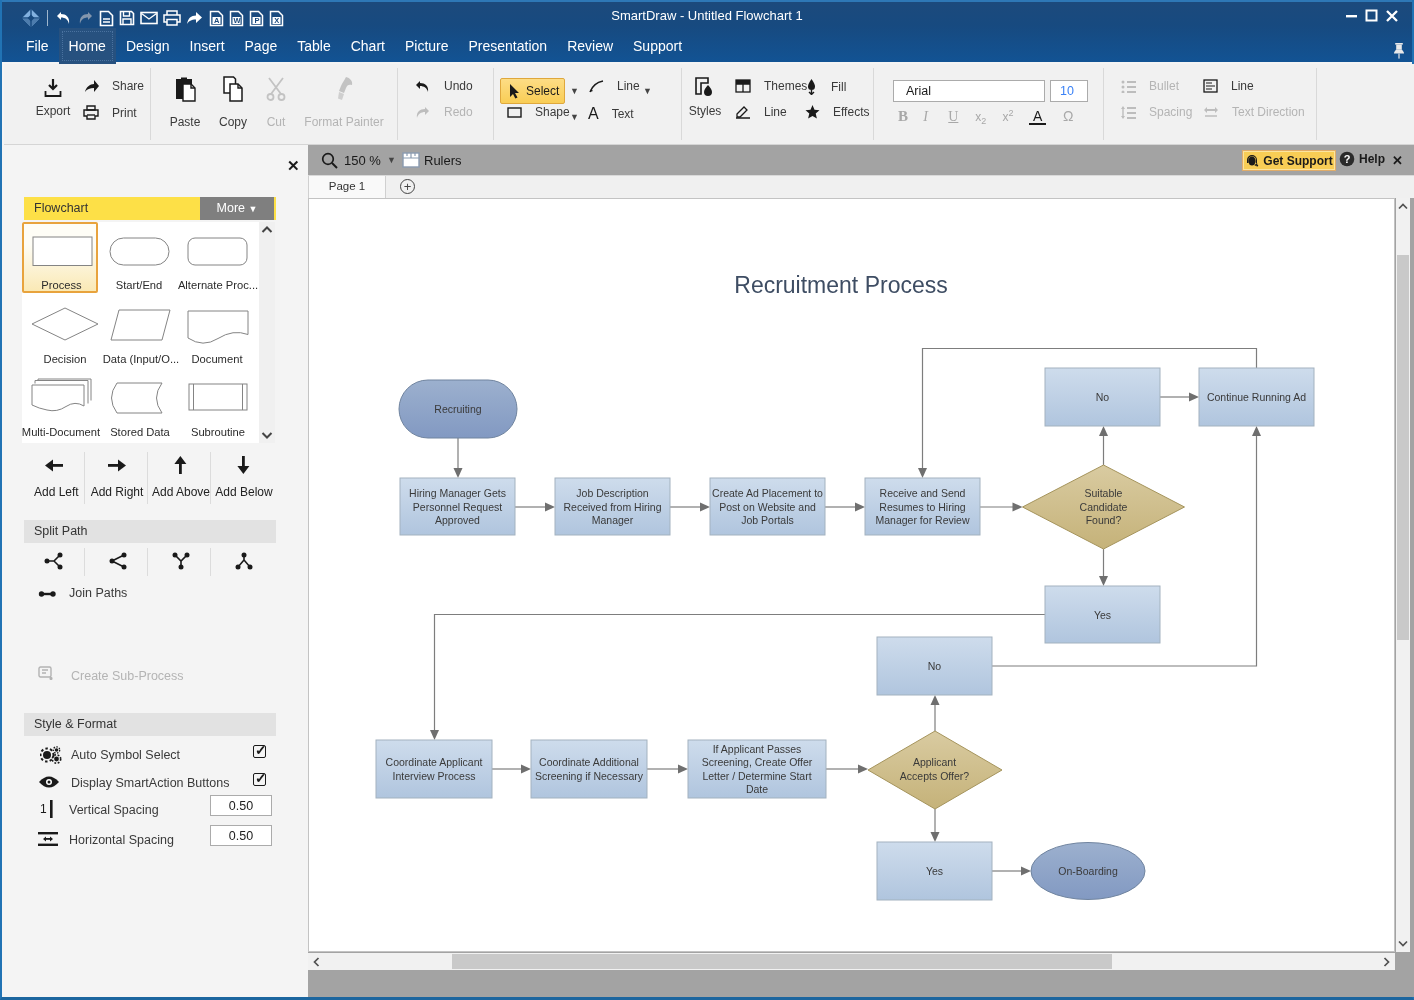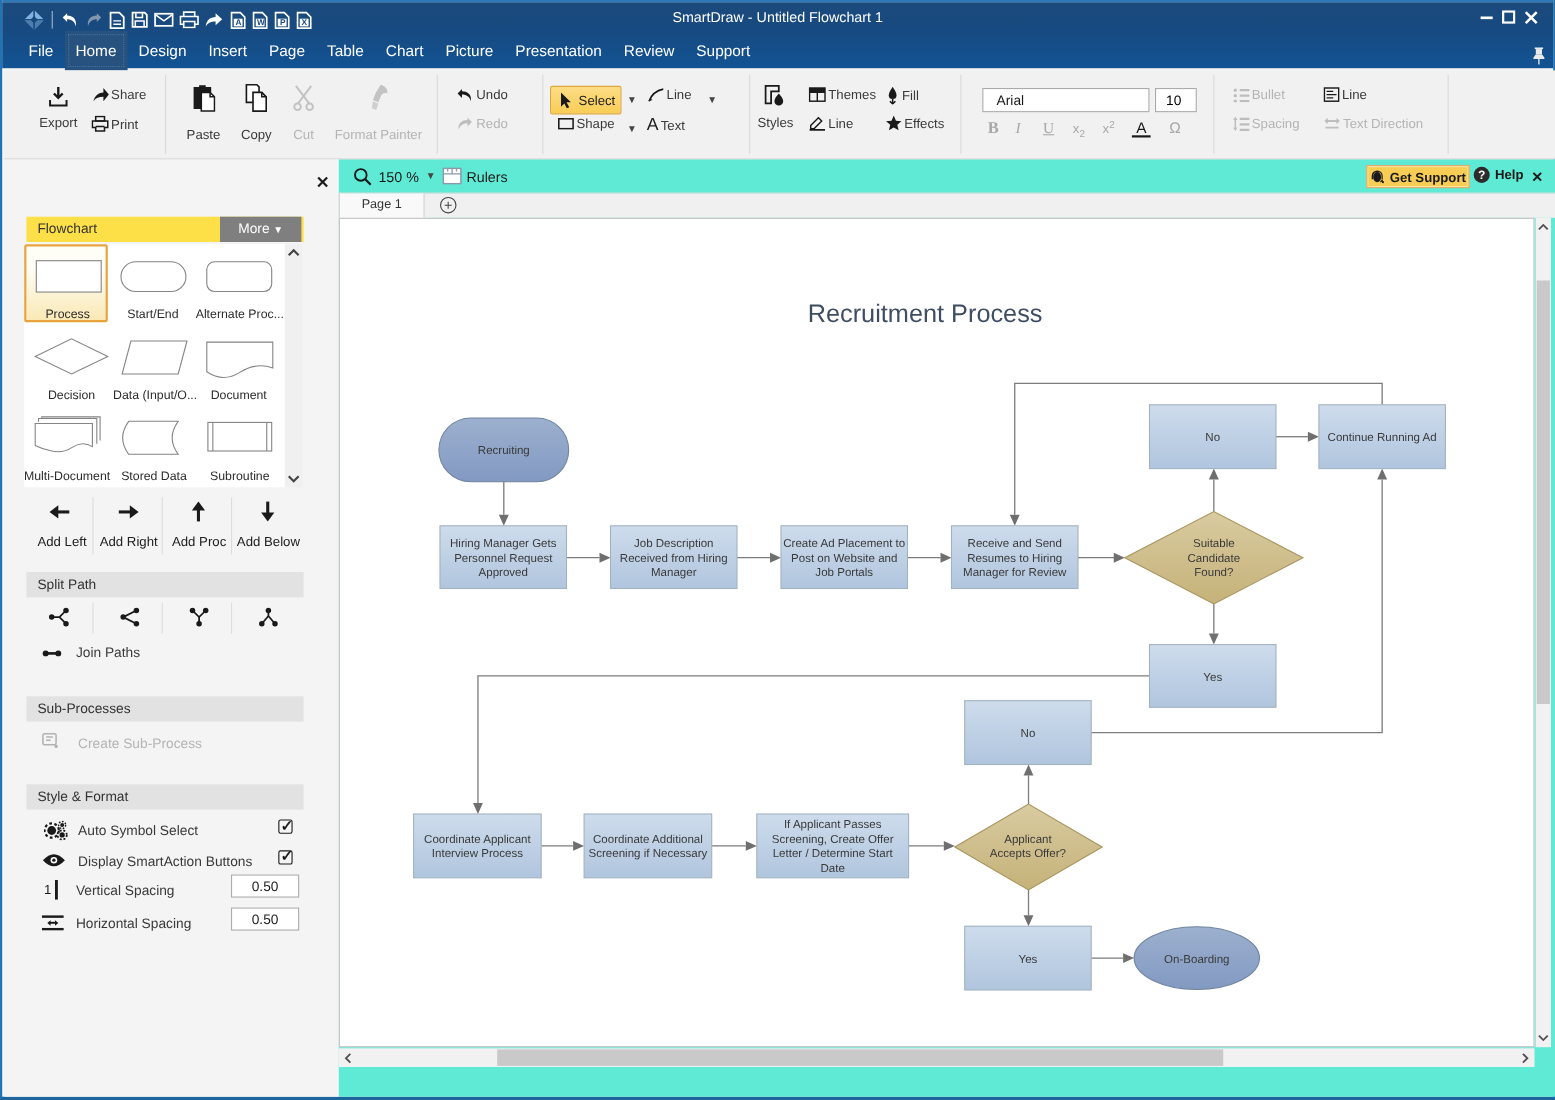--- a/index.html
+++ b/index.html
@@ -16,34 +16,34 @@
 
 #menubar { position:absolute; left:14px; top:26px; height:36px; display:flex; align-items:center; color:#fff; font-size:14px; }
 #menubar span { padding:10px 10px; }
 #menubar span.active { background:#27517f; outline:1px dotted #4a729f; outline-offset:-4px; }
 #pin { position:absolute; right:8px; top:40px; color:#e8e8e8; }
 
 #ribbon { position:absolute; left:2px; top:64px; width:1410px; height:81px; background:#f1f1f1; border-bottom:1px solid #d5d5d5; }
 .rsep { position:absolute; top:4px; height:72px; width:1px; background:#d9d9d9; }
 .rlabel { font-size:12px; color:#3a3a3a; }
 .dis { color:#b4b4b4 !important; }
-.hbtn { position:absolute; display:flex; align-items:center; gap:2px; font-size:12px; color:#3a3a3a; }
+.hbtn { position:absolute; display:flex; align-items:center; gap:13px; font-size:12px; color:#3a3a3a; }
 .stack { position:absolute; text-align:center; font-size:12px; color:#3a3a3a; }
 .stack svg { display:block; margin:0 auto 6px; }
 .stack2 { position:absolute; top:12px; text-align:center; font-size:12px; color:#3a3a3a; }
 .stack2 svg { display:block; margin:0 auto 13px; }
 
 #panel { position:absolute; left:2px; top:145px; width:304px; height:852px; background:#f4f4f4; }
 .ptabs { position:absolute; left:3px; top:5px; height:33px; width:282px; display:flex; }
 .ptab { width:137px; text-align:center; font-size:14px; padding-top:7px; color:#3c3c3c; }
 .ptab.sym { background:#d9d9d9; color:#2c7bd4; width:142px;}
 .phead { position:absolute; left:20px; width:252px; height:23px; background:#d3d3d3; font-size:12.5px; color:#333; padding:4px 0 0 10px; }
 .prow { position:absolute; font-size:12.5px; color:#3a3a3a; }
 
-#canvaszone { position:absolute; left:306px; top:145px; width:1106px; height:852px; background:#5eead4; }
+#canvaszone { position:absolute; left:306px; top:145px; width:1106px; height:852px; background:#a3a3a3; }
 #ctoolbar { position:absolute; left:0; top:0; width:1106px; height:31px; border-bottom:1px solid #d9d9d9; }
 #pagetabs { position:absolute; left:0; top:31px; width:1106px; height:22px; background:#f0f0f0; }
 #page { position:absolute; left:0; top:53px; width:1087px; height:754px; background:#fff; border:1px solid #c3c3c3; }
 #vscroll { position:absolute; left:1088px; top:53px; width:14px; height:754px; background:#f1f1f1; }
 #hscroll { position:absolute; left:0; top:808px; width:1087px; height:17px; background:#f1f1f1; }
 .thumb { position:absolute; background:#c9c9c9; }
 .chk { position:absolute; width:13px; height:13px; border:1.5px solid #1a1a1a; border-radius:2px; }
 .chk:after { content:"\2713"; position:absolute; left:1px; top:-4px; font-size:14px; font-weight:bold; color:#1a1a1a; }
 .numbox { position:absolute; width:62px; height:21px; background:#fff; border:1px solid #ababab; font-size:12.5px; color:#222; text-align:center; padding-top:3px; }
 </style>
@@ -275,21 +275,21 @@
         <span>Fill</span>
       </div>
     <div class="hbtn" style="left:801px;top:41px">
         <svg width="15" height="14" viewBox="0 0 15 14">
           <path d="M7.5 0l2 4.8 5 .4-3.8 3.3 1.2 5L7.5 11l-4.4 2.5 1.2-5L.5 5.2l5-.4z" fill="#1a1a1a"></path>
         </svg>
         <span>Effects</span>
       </div>
 
     <div style="position:absolute;left:889px;top:16px;width:152px;height:22px;background:#fff;border:1px solid #ababab;font-size:12.5px;color:#1a1a1a;padding:3px 0 0 12px">Arial</div>
-    <div style="position:absolute;left:1046px;top:16px;width:38px;height:22px;background:#fff;border:1px solid #ababab;font-size:12.5px;color:#000000;padding:3px 0 0 9px">10</div>
+    <div style="position:absolute;left:1046px;top:16px;width:38px;height:22px;background:#fff;border:1px solid #ababab;font-size:12.5px;color:#3b82f6;padding:3px 0 0 9px">10</div>
     <div style="position:absolute;left:894px;top:44px;width:190px;display:flex;align-items:baseline;gap:0;color:#a8a8a8">
       <span style="width:26px;font-weight:bold;font-size:15px;font-family:'Liberation Serif',serif">B</span>
       <span style="width:26px;font-style:italic;font-size:14px;font-family:'Liberation Serif',serif">I</span>
       <span style="width:28px;text-decoration:underline;font-size:14px;font-family:'Liberation Serif',serif">U</span>
       <span style="width:28px;font-size:12px">x<sub style="font-size:9px">2</sub></span>
       <span style="width:28px;font-size:12px">x<sup style="font-size:9px">2</sup></span>
       <span style="width:17px;font-size:14px;color:#1a1a1a;border-bottom:2.5px solid #1a1a1a;line-height:14px;text-align:center">A</span>
       <span style="width:26px;font-size:14px;margin-left:17px">Ω</span>
     </div>
 
@@ -389,21 +389,21 @@
       <svg style="position:absolute;left:169px;top:8px" width="15" height="20" viewBox="0 0 15 20">
           <rect x="6" y="6" width="2.8" height="13" fill="#1a1a1a"></rect>
           <polygon points="7.4,1 1.4,9 13.4,9" fill="#1a1a1a"></polygon>
         </svg>
       <svg style="position:absolute;left:232px;top:8px" width="15" height="20" viewBox="0 0 15 20">
           <rect x="6" y="1" width="2.8" height="13" fill="#1a1a1a"></rect>
           <polygon points="7.4,19 1.4,11 13.4,11" fill="#1a1a1a"></polygon>
         </svg>
       <div style="position:absolute;left:30px;top:38px;width:64px;text-align:left">Add Left</div>
       <div style="position:absolute;left:81px;top:38px;width:64px;text-align:center">Add Right</div>
-      <div style="position:absolute;left:144px;top:38px;width:66px;text-align:center">Add Proc</div>
+      <div style="position:absolute;left:144px;top:38px;width:66px;text-align:center">Add Above</div>
       <div style="position:absolute;left:207px;top:38px;width:66px;text-align:center">Add Below</div>
     </div>
     <div class="phead" style="top:375px;background:#e2e2e2">Split Path</div>
     <div style="position:absolute;left:0;top:400px;width:290px;height:34px">
       <div style="position:absolute;left:80px;top:3px;width:1px;height:28px;background:#dcdcdc"></div>
       <div style="position:absolute;left:143px;top:3px;width:1px;height:28px;background:#dcdcdc"></div>
       <div style="position:absolute;left:206px;top:3px;width:1px;height:28px;background:#dcdcdc"></div>
       <svg style="position:absolute;left:40px;top:7px" width="20" height="18" viewBox="0 0 20 18">
           <g fill="#1a1a1a">
             <circle cx="3" cy="9" r="2.5"></circle>
@@ -438,21 +438,20 @@
         </svg>
     </div>
     <div class="prow" style="left:65px;top:441px">Join Paths</div>
     <svg style="position:absolute;left:34px;top:444px" width="20" height="10" viewBox="0 0 20 10">
         <g fill="#1a1a1a">
           <circle cx="3.5" cy="5" r="2.7"></circle>
           <circle cx="15" cy="5" r="2.7"></circle>
           <rect x="3" y="3.8" width="12" height="2.4"></rect>
         </g>
       </svg>
-    <div class="phead" style="top:488px;background:#e2e2e2">Sub-Processes</div>
     <div class="prow dis" style="left:67px;top:524px;color:#b2b2b2">Create Sub-Process</div>
     <svg style="position:absolute;left:34px;top:521px" width="18" height="16" viewBox="0 0 18 16">
         <g stroke="#b2b2b2" fill="none" stroke-width="1.4">
           <rect x="1" y="1" width="12" height="10" rx="1.5"></rect>
           <path d="M4 4h6M4 7h4"></path>
           <path d="M13 11v3M11.5 12.5h3" stroke-width="1.8"></path>
         </g>
       </svg>
     <div class="phead" style="top:568px;background:#e2e2e2">Style &amp; Format</div>
     <div class="prow" style="left:67px;top:603px">Auto Symbol Select</div>

